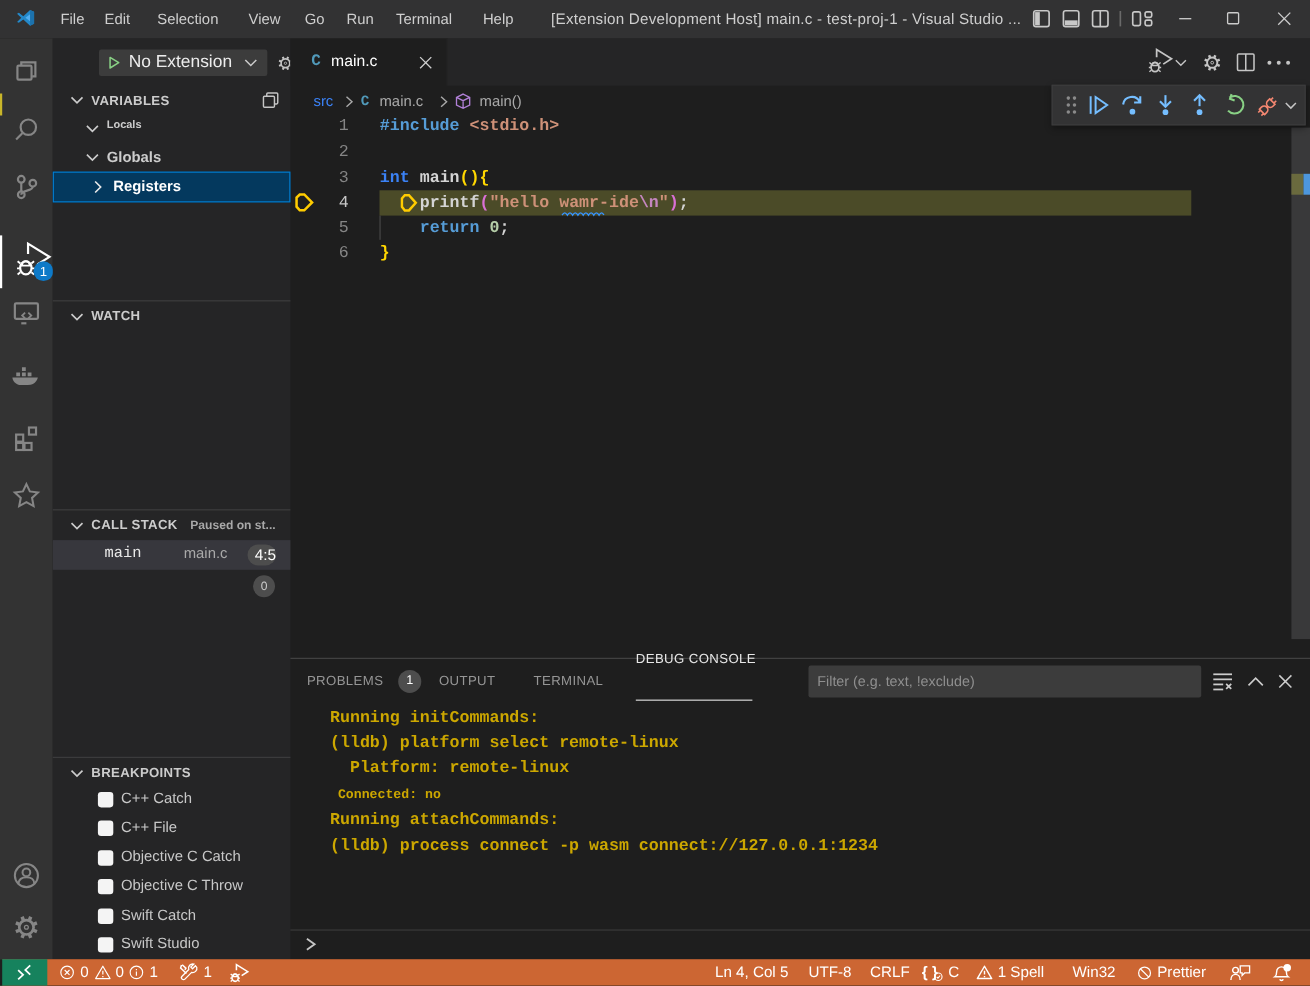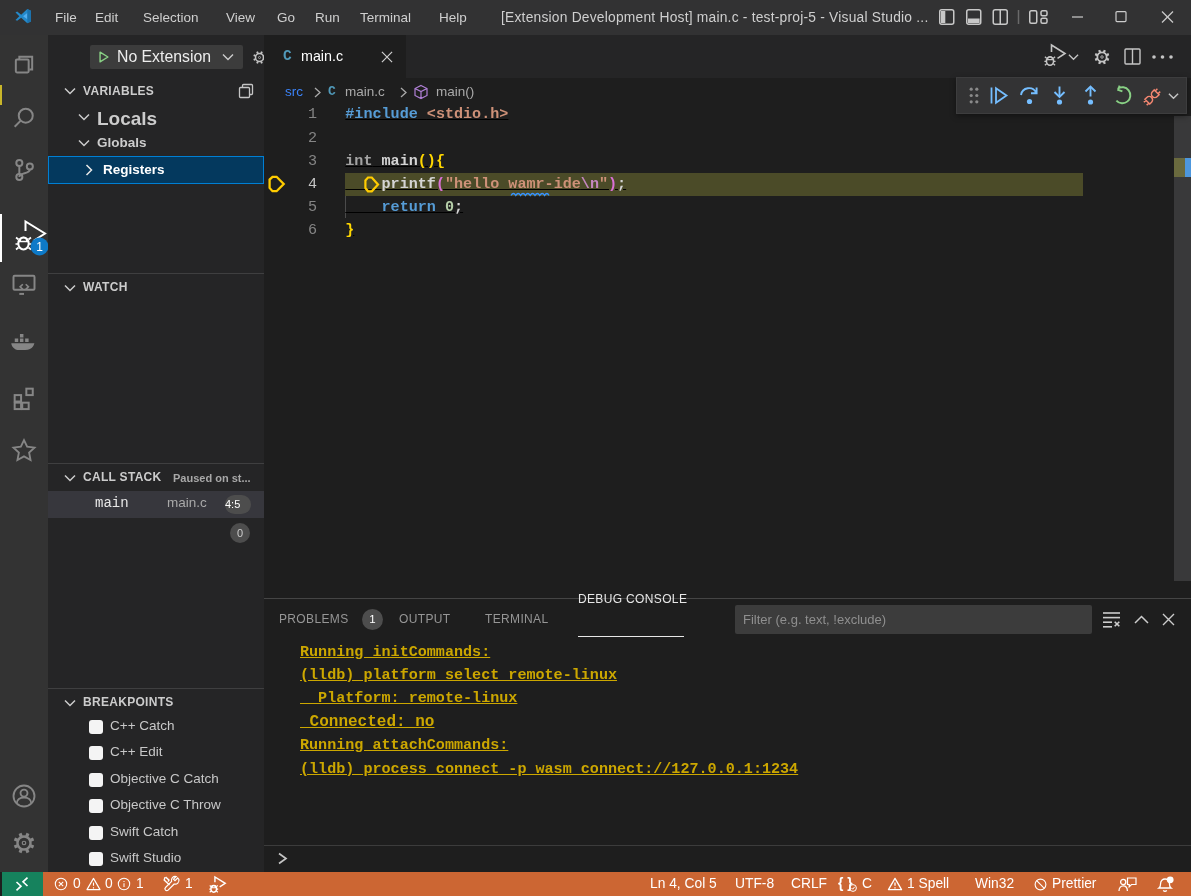--- a/index.html
+++ b/index.html
@@ -1,38 +1,38 @@
 <!DOCTYPE html>
 <html><head><meta charset="utf-8"><style>
 html,body{margin:0;padding:0;width:1191px;height:896px;overflow:hidden;background:#1e1e1e;
 font-family:"Liberation Sans",sans-serif;}
 div{position:absolute;box-sizing:border-box;}
 svg{position:absolute;overflow:visible;}
 .m{font-family:"Liberation Mono",monospace;}
 .pre{white-space:pre;}
-.bold{font-weight:bold;text-decoration:underline;}
+.bold{font-weight:bold;}
 </style></head><body>
 
 <div style="left:0;top:0;width:1191px;height:35px;background:#323233"></div>
 <svg style="left:13px;top:7px" width="20" height="20" viewBox="0 0 24 24">
 <path fill="#2489ca" d="M17.2 2.4 9.8 9.2 5.0 5.5 3.0 6.5 7.6 11.0 3.0 15.5 5.0 16.5 9.8 12.8 17.2 19.6 21.6 17.5 21.6 4.5Z"></path>
 <path fill="#52aef0" d="M17.2 7.2 12.1 11.0 17.2 14.8Z"></path>
 <path fill="#1b6fa8" d="M17.2 2.4 17.2 19.6 21.6 17.5 21.6 4.5Z" opacity="0.85"></path>
 </svg>
 <div id="menus" style="left:0;top:0;height:35px;width:500px;color:#cfcfcf;font-size:13.5px">
 <div style="left:55px;top:0;line-height:35px">File</div>
 <div style="left:95px;top:0;line-height:35px">Edit</div>
 <div style="left:143px;top:0;line-height:35px">Selection</div>
 <div style="left:226px;top:0;line-height:35px">View</div>
 <div style="left:277px;top:0;line-height:35px">Go</div>
 <div style="left:315px;top:0;line-height:35px">Run</div>
 <div style="left:360px;top:0;line-height:35px">Terminal</div>
 <div style="left:439px;top:0;line-height:35px">Help</div>
 </div>
-<div style="left:501px;top:0;line-height:35px;color:#cfcfcf;font-size:13.8px;letter-spacing:0.22px">[Extension Development Host] main.c - test-proj-5 - Visual Studio ...</div>
+<div style="left:501px;top:0;line-height:35px;color:#cfcfcf;font-size:13.8px;letter-spacing:0.22px">[Extension Development Host] main.c - test-proj-1 - Visual Studio ...</div>
 
 <svg style="left:939px;top:9px" width="110" height="16" viewBox="0 0 110 16" fill="none" stroke="#c8c8c8" stroke-width="1.5">
 <rect x="0.75" y="0.75" width="14" height="14.5" rx="2"></rect>
     <path d="M2 2 h4.3 v12 H2Z" fill="#c8c8c8" stroke="none"></path>
 <rect x="27.75" y="0.75" width="14" height="14.5" rx="2"></rect>
     <path d="M29 9.5 h11.6 V14 H29Z" fill="#c8c8c8" stroke="none"></path>
 <rect x="54.25" y="0.75" width="14" height="14.5" rx="2"></rect>
     <line x1="61.25" y1="1" x2="61.25" y2="15"></line>
 <line x1="79.5" y1="1" x2="79.5" y2="15" stroke="#6a6a6a"></line>
 <rect x="90.75" y="1.75" width="7" height="12.5" rx="1.5"></rect>
@@ -121,21 +121,21 @@
     <path d="M1 2.5 6 7.5 11 2.5"></path>
   </svg>
 <div style="left:83px;top:84px;font-size:12px;font-weight:bold;color:#cccccc;letter-spacing:0.3px">VARIABLES</div>
 <svg style="left:238px;top:83px" width="16" height="16" viewBox="0 0 16 16" fill="none" stroke="#c5c5c5" stroke-width="1.3">
 <rect x="4.5" y="1.5" width="10" height="10" rx="1"></rect>
     <rect x="1.5" y="4.5" width="10" height="10" rx="1" fill="#252526"></rect>
 </svg>
 <svg style="left:78px;top:112px" width="12" height="10" viewBox="0 0 12 10" fill="none" stroke="#cccccc" stroke-width="1.5">
     <path d="M1 2.5 6 7.5 11 2.5"></path>
   </svg>
-<div style="left:97px;top:108px;font-size:19px;font-weight:bold;color:#cccccc">Locals</div>
+<div style="left:97px;top:108px;font-size:10px;font-weight:bold;color:#cccccc">Locals</div>
 <svg style="left:78px;top:138px" width="12" height="10" viewBox="0 0 12 10" fill="none" stroke="#cccccc" stroke-width="1.5">
     <path d="M1 2.5 6 7.5 11 2.5"></path>
   </svg>
 <div style="left:97px;top:135px;font-size:13.5px;font-weight:bold;color:#cccccc">Globals</div>
 <div style="left:48px;top:156px;width:216px;height:28px;background:#04395e;border:1px solid #007fd4"></div>
 <svg style="left:84px;top:164px" width="10" height="12" viewBox="0 0 10 12" fill="none" stroke="#e8e8e8" stroke-width="1.5">
     <path d="M2.5 1 7.5 6 2.5 11"></path>
   </svg>
 <div style="left:103px;top:162px;font-size:13.5px;font-weight:bold;color:#ffffff">Registers</div>
 
@@ -147,32 +147,32 @@
 
 <div style="left:48px;top:463px;width:216px;height:1px;background:#3f3f40"></div>
 <svg style="left:64px;top:473px" width="12" height="10" viewBox="0 0 12 10" fill="none" stroke="#cccccc" stroke-width="1.5">
     <path d="M1 2.5 6 7.5 11 2.5"></path>
   </svg>
 <div style="left:83px;top:470px;font-size:12px;font-weight:bold;color:#cccccc;letter-spacing:0.3px">CALL STACK</div>
 <div style="left:173px;top:472px;font-size:11px;font-weight:bold;color:#a8a8a8">Paused on st...</div>
 <div style="left:48px;top:491px;width:216px;height:27px;background:#37373d"></div>
 <div class="m" style="left:95px;top:495px;font-size:14px;color:#e8e8e8">main</div>
 <div style="left:167px;top:495px;font-size:13.5px;color:#a9a9a9">main.c</div>
-<div style="left:225px;top:495px;width:26px;height:19px;background:#4d4d4d;border-radius:10px;color:#ffffff;font-size:11px;text-align:left;line-height:19px">4:5</div>
+<div style="left:225px;top:495px;width:26px;height:19px;background:#4d4d4d;border-radius:10px;color:#ffffff;font-size:14px;text-align:right;line-height:19px">4:5</div>
 <div style="left:230px;top:523px;width:20px;height:20px;background:#4d4d4d;border-radius:10px;color:#cccccc;font-size:11px;text-align:center;line-height:20px">0</div>
 
 <div style="left:48px;top:688px;width:216px;height:1px;background:#3f3f40"></div>
 <svg style="left:64px;top:698px" width="12" height="10" viewBox="0 0 12 10" fill="none" stroke="#cccccc" stroke-width="1.5">
     <path d="M1 2.5 6 7.5 11 2.5"></path>
   </svg>
 <div style="left:83px;top:695px;font-size:12px;font-weight:bold;color:#cccccc;letter-spacing:0.3px">BREAKPOINTS</div>
 <div style="left:89px;top:720px;width:14px;height:14px;background:#f4f4f4;border-radius:3px"></div>
 <div style="left:110px;top:718px;font-size:13.5px;color:#c8c8c8">C++ Catch</div>
 <div style="left:89px;top:746px;width:14px;height:14px;background:#f4f4f4;border-radius:3px"></div>
-<div style="left:110px;top:744px;font-size:13.5px;color:#c8c8c8">C++ Edit</div>
+<div style="left:110px;top:744px;font-size:13.5px;color:#c8c8c8">C++ File</div>
 <div style="left:89px;top:773px;width:14px;height:14px;background:#f4f4f4;border-radius:3px"></div>
 <div style="left:110px;top:771px;font-size:13.5px;color:#c8c8c8">Objective C Catch</div>
 <div style="left:89px;top:799px;width:14px;height:14px;background:#f4f4f4;border-radius:3px"></div>
 <div style="left:110px;top:797px;font-size:13.5px;color:#c8c8c8">Objective C Throw</div>
 <div style="left:89px;top:826px;width:14px;height:14px;background:#f4f4f4;border-radius:3px"></div>
 <div style="left:110px;top:824px;font-size:13.5px;color:#c8c8c8">Swift Catch</div>
 <div style="left:89px;top:852px;width:14px;height:14px;background:#f4f4f4;border-radius:3px"></div>
 <div style="left:110px;top:850px;font-size:13.5px;color:#c8c8c8">Swift Studio</div>
 
 <div style="left:264px;top:35px;width:927px;height:43px;background:#252526"></div>
@@ -220,21 +220,21 @@
 <path d="M8 1.5 14 4.5 14 11.5 8 14.5 2 11.5 2 4.5Z M2 4.5 8 7.5 14 4.5 M8 7.5 8 14.5"></path>
 </svg>
 <div style="left:436px;top:84px;font-size:13.5px;color:#a9a9a9">main()</div>
 
 <div style="left:345px;top:173px;width:738px;height:23px;background:#4b4b28"></div>
 <div style="left:345px;top:196px;width:1px;height:22px;background:#4b4b4b"></div>
 <div class="m pre" style="left:264px;top:103.4px;width:53px;height:23.2px;line-height:23.2px;font-size:15.1px;color:#858585;text-align:right">1</div>
 <div class="m pre bold" style="left:345.3px;top:103.4px;height:23.2px;line-height:23.2px;font-size:15.1px"><span style="color:#569cd6">#include</span><span style="color:#d4d4d4"> </span><span style="color:#ce9178">&lt;stdio.h&gt;</span></div>
 <div class="m pre" style="left:264px;top:126.6px;width:53px;height:23.2px;line-height:23.2px;font-size:15.1px;color:#858585;text-align:right">2</div>
 <div class="m pre" style="left:264px;top:149.8px;width:53px;height:23.2px;line-height:23.2px;font-size:15.1px;color:#858585;text-align:right">3</div>
-<div class="m pre bold" style="left:345.3px;top:149.8px;height:23.2px;line-height:23.2px;font-size:15.1px"><span style="color:#a3a3a3">int</span><span style="color:#d4d4d4"> </span><span style="color:#d4d4d4">main</span><span style="color:#ffd700">(){</span></div>
+<div class="m pre bold" style="left:345.3px;top:149.8px;height:23.2px;line-height:23.2px;font-size:15.1px"><span style="color:#3b82f6">int</span><span style="color:#d4d4d4"> </span><span style="color:#d4d4d4">main</span><span style="color:#ffd700">(){</span></div>
 <div class="m pre" style="left:264px;top:173.0px;width:53px;height:23.2px;line-height:23.2px;font-size:15.1px;color:#c6c6c6;text-align:right">4</div>
 <div class="m pre bold" style="left:345.3px;top:173.0px;height:23.2px;line-height:23.2px;font-size:15.1px"><span style="color:#d4d4d4">    </span><span style="color:#d4d4d4">printf</span><span style="color:#da70d6">(</span><span style="color:#ce9178">"hello wamr-ide</span><span style="color:#c586c0">\n</span><span style="color:#ce9178">"</span><span style="color:#da70d6">)</span><span style="color:#d4d4d4">;</span></div>
 <div class="m pre" style="left:264px;top:196.2px;width:53px;height:23.2px;line-height:23.2px;font-size:15.1px;color:#858585;text-align:right">5</div>
 <div class="m pre bold" style="left:345.3px;top:196.2px;height:23.2px;line-height:23.2px;font-size:15.1px"><span style="color:#d4d4d4">    </span><span style="color:#569cd6">return</span><span style="color:#d4d4d4"> </span><span style="color:#b5cea8">0</span><span style="color:#d4d4d4">;</span></div>
 <div class="m pre" style="left:264px;top:219.4px;width:53px;height:23.2px;line-height:23.2px;font-size:15.1px;color:#858585;text-align:right">6</div>
 <div class="m pre bold" style="left:345.3px;top:219.4px;height:23.2px;line-height:23.2px;font-size:15.1px"><span style="color:#ffd700">}</span></div>
 
 <svg style="left:268px;top:175px" width="17" height="18" viewBox="0 0 17 18" fill="none" stroke="#ffcc00" stroke-width="2.3" stroke-linejoin="miter">
 <path d="M1.6 4.6 V12.9 L4.5 16.2 H8.6 L15.7 9 L8.6 1.8 H4.5 Z"></path>
 </svg>
@@ -308,21 +308,21 @@
 </svg>
 <svg style="left:1134px;top:615px" width="15" height="9" viewBox="0 0 15 9" fill="none" stroke="#cccccc" stroke-width="1.5">
     <path d="M1 8 7.5 1.5 14 8"></path>
   </svg>
 <svg style="left:1162px;top:613px" width="13" height="13" viewBox="0 0 13 13" stroke="#cccccc" stroke-width="1.4">
     <path d="M1 1 12 12 M12 1 1 12"></path>
   </svg>
 <div class="m pre bold" style="left:300px;top:640.5px;height:23.4px;line-height:23.4px;font-size:15.1px;color:#cca700">Running initCommands:</div>
 <div class="m pre bold" style="left:300px;top:663.9px;height:23.4px;line-height:23.4px;font-size:15.1px;color:#cca700">(lldb) platform select remote-linux</div>
 <div class="m pre bold" style="left:300px;top:687.3px;height:23.4px;line-height:23.4px;font-size:15.1px;color:#cca700">  Platform: remote-linux</div>
-<div class="m pre bold" style="left:300px;top:710.7px;height:23.4px;line-height:23.4px;font-size:16px;color:#cca700"> Connected: no</div>
+<div class="m pre bold" style="left:300px;top:710.7px;height:23.4px;line-height:23.4px;font-size:12px;color:#cca700"> Connected: no</div>
 <div class="m pre bold" style="left:300px;top:734.1px;height:23.4px;line-height:23.4px;font-size:15.1px;color:#cca700">Running attachCommands:</div>
 <div class="m pre bold" style="left:300px;top:757.5px;height:23.4px;line-height:23.4px;font-size:15.1px;color:#cca700">(lldb) process connect -p wasm connect://127.0.0.1:1234</div>
 
 <div style="left:264px;top:845px;width:927px;height:1px;background:#3c3c3c"></div>
 <svg style="left:277px;top:852px" width="11" height="13" viewBox="0 0 11 13" fill="none" stroke="#c5c5c5" stroke-width="1.7">
     <path d="M2 1.5 9 6.5 2 11.5"></path>
   </svg>
 
 <div style="left:0;top:872px;width:1191px;height:24px;background:#cc6633"></div>
 <div style="left:0;top:872px;width:43px;height:24px;background:#16825d"></div>

